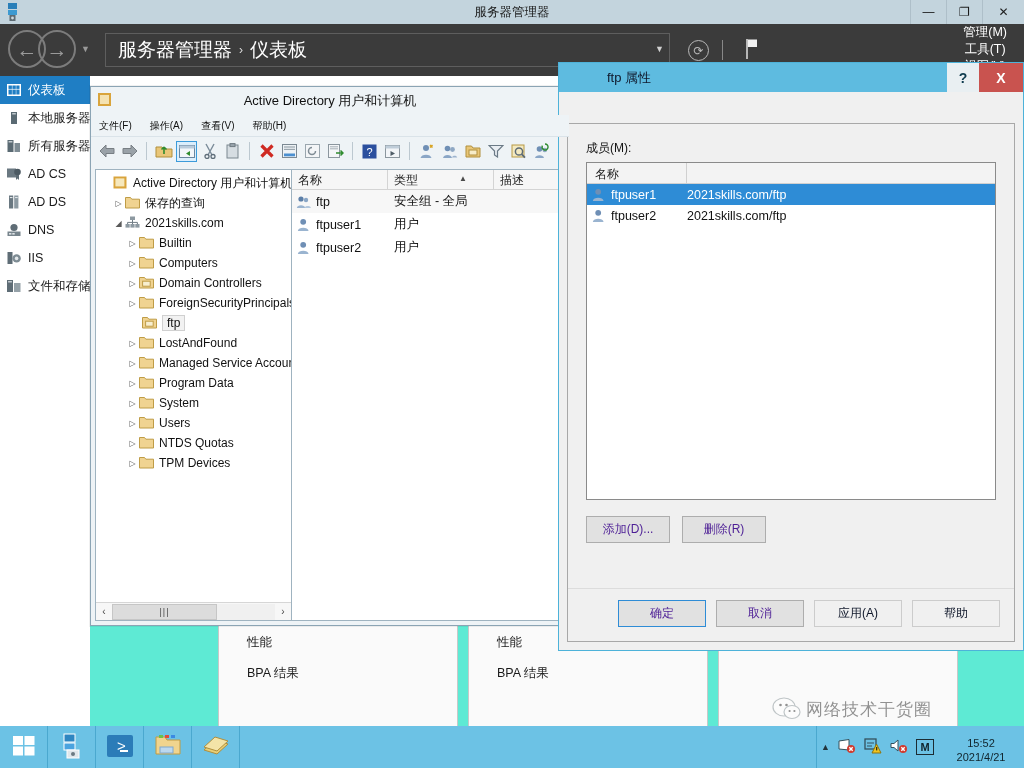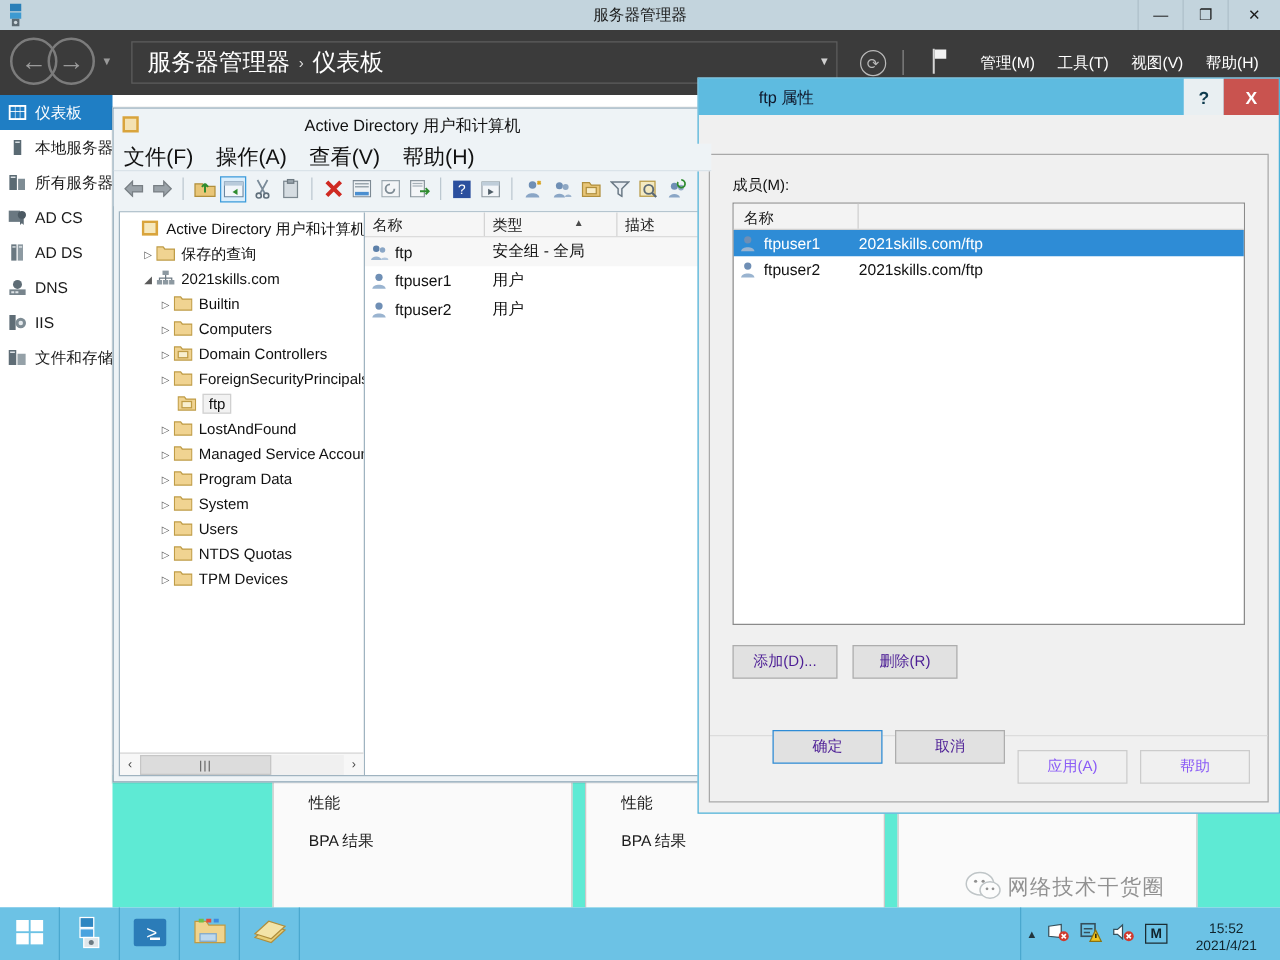--- a/index.html
+++ b/index.html
@@ -53,21 +53,21 @@
   .bc-caret {
     position:absolute; left:655px; top:20px; color:#d0d0d0; font-size:9px;
   }
   .refresh-ico {
     position:absolute; left:688px; top:16px; width:21px; height:21px;
     border:1.6px solid #b9b9b9; border-radius:50%; color:#b9b9b9;
     font-size:12px; display:flex; align-items:center; justify-content:center;
   }
   .hdr-divider { position:absolute; left:722px; top:16px; width:1px; height:20px; background:#888; }
   .flag-ico { position:absolute; left:745px; top:14px; width:14px; height:22px; }
-  .hdr-menu { position:absolute; right:8px; top:0; height:52px; display:flex; align-items:center; }
+  .hdr-menu { position:absolute; right:8px; top:0; height:52px; display:flex; align-items:center;flex-direction:column; }
   .hdr-menu span { color:#ffffff; font-size:12.5px; margin:0 9px; }
   .sm-cursor { position:absolute; left:640px; top:40px; width:12px; height:18px; }
 
   
   .sm-sidebar {
     position:absolute; left:0; top:76px; width:90px; bottom:42px;
     background:#ffffff;
   }
   .side-item {
     height:28px; display:flex; align-items:center; padding-left:6px;
@@ -132,21 +132,21 @@
     height:28px; background:#eef3f6; display:flex; align-items:center;
     padding-left:6px; position:relative;
   }
   .ad-title {
     position:absolute; left:0; right:0; text-align:center; font-size:13px; color:#111;
   }
   .ad-menubar {
     height:22px; background:#eef3f6; display:flex; align-items:center;
     padding-left:8px; border-bottom:1px solid #dae3e9; position:relative; z-index:2;
   }
-  .ad-menubar span { font-size:17px; color:#111; margin-right:18px; }
+  .ad-menubar span { font-size:10px; color:#111; margin-right:18px; }
   .ad-toolbar {
     height:28px; background:#eef3f6; display:flex; align-items:center;
     padding-left:5px; gap:2px;
   }
   .tbi { width:21px; height:21px; position:relative; display:flex; align-items:center; justify-content:center; }
   .tbi.sel { border:1px solid #3c9bda; background:#dbeefc; }
   .tbsep { width:1px; height:18px; background:#bcc8d0; margin:0 4px; }
   .ad-body {
     position:absolute; left:4px; top:82px; right:4px; bottom:4px;
     background:#ffffff; border:1px solid #9fb3c0; display:flex;
@@ -213,21 +213,21 @@
   .ml-head .b { flex:1; border-right:none; }
   .ml-row { display:flex; height:21px; align-items:center; font-size:12.5px; color:#111; }
   .ml-row.sel { background:#2e8cd6; color:#ffffff; }
   .ml-row .a { width:100px; display:flex; align-items:center; padding-left:4px; }
   .ml-row .b { flex:1; }
 
   .dlg-btn {
     height:27px; border:1px solid #adadad; background:#e1e1e1; font-size:12px; color:#4c1d95;
     display:flex; align-items:center; justify-content:center;
   }
-  .dlg-btn.disabled { color:#8b5cf6; background:#f0f0f0; border-color:#ccc;margin-top:16px; }
+  .dlg-btn.disabled { color:#0f172a; background:#f0f0f0; border-color:#ccc; }
   .dlg-btn.default { border:1px solid #2e8cd6; }
   .btn-add { position:absolute; left:18px; top:392px; width:84px; }
   .btn-del { position:absolute; left:114px; top:392px; width:84px; }
 
   .dlg-sep { position:absolute; left:0; right:0; bottom:52px; height:1px; background:#dcdcdc; }
   .dlg-actions { position:absolute; right:14px; bottom:14px; display:flex; gap:10px; }
   .dlg-actions .dlg-btn { width:88px; }
 </style>
 </head>
 <body>

